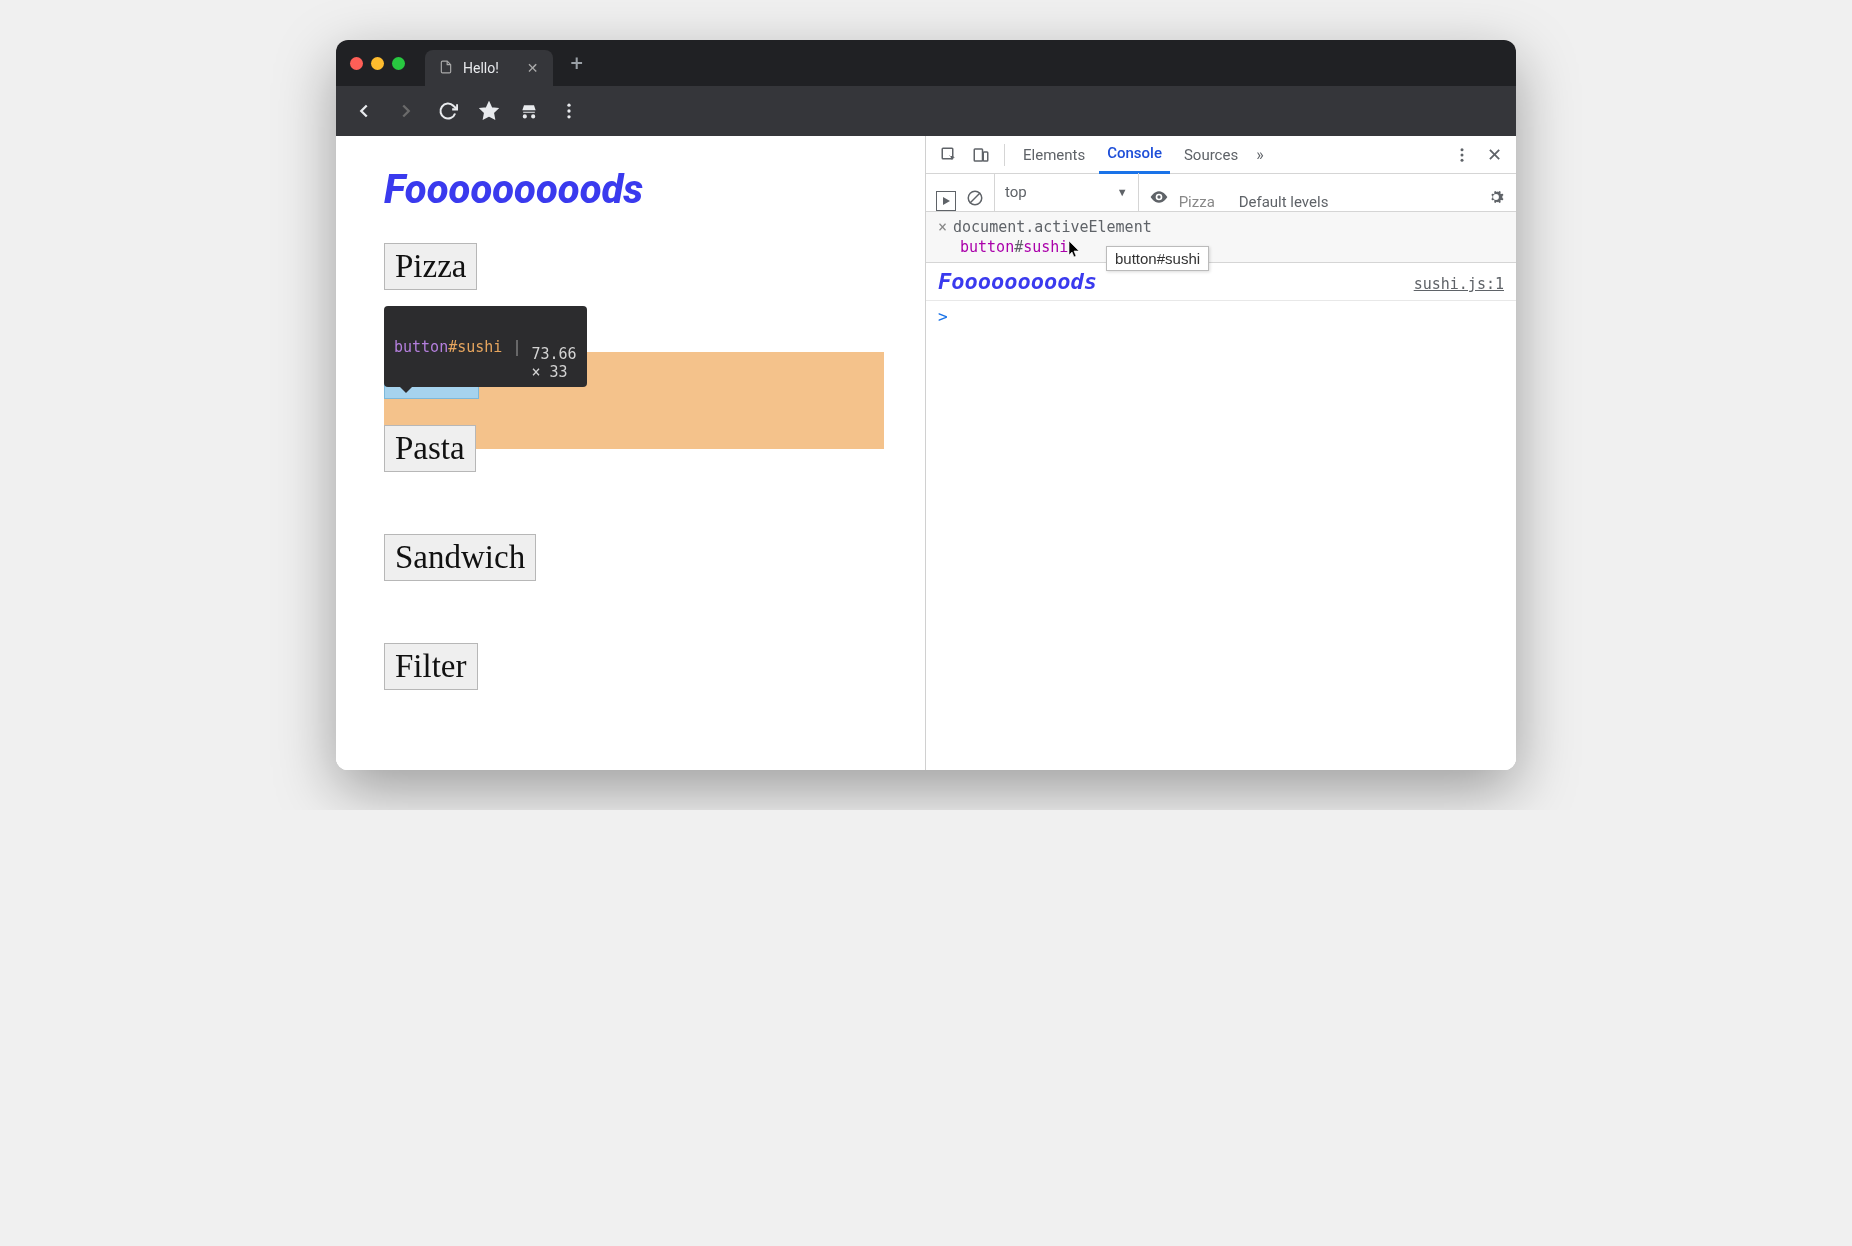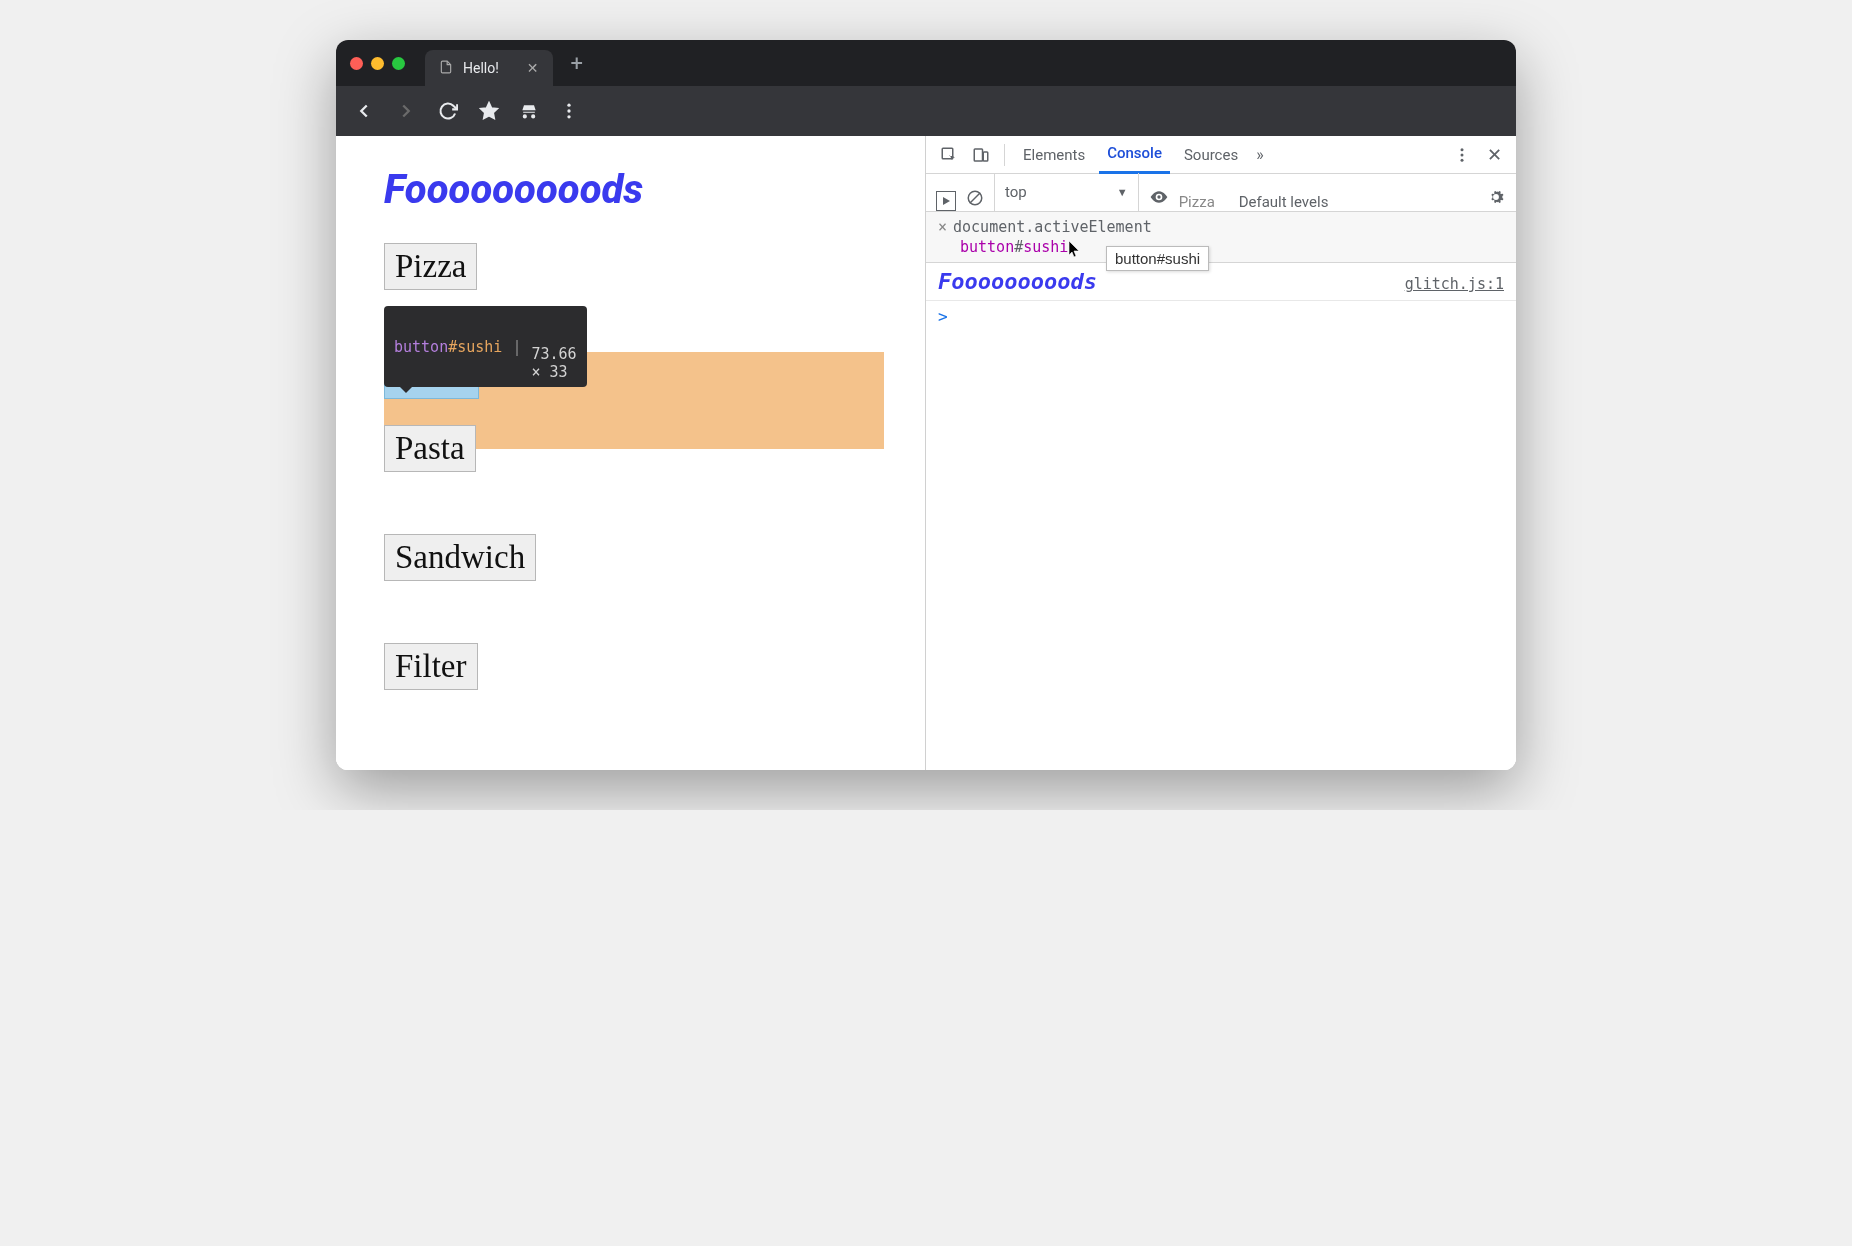--- a/index.html
+++ b/index.html
@@ -438,20 +438,20 @@
             <svg width="14" height="18" viewBox="0 0 14 18">
                 <path d="M1 1l0 14 3-3 2 5 2-1-2-5 5 0z" fill="#000" stroke="#fff" stroke-width="0.6"></path>
               </svg>
           </span>
           <span class="hover-tip">button#sushi</span>
         </div>
       </div>
 
       <div class="console-log-row">
         <span class="log-text">Fooooooooods</span>
-        <span class="log-src">glitch.js:1</span>
+        <span class="log-src">sushi.js:1</span>
       </div>
 
       <div class="prompt-row">&gt;</div>
     </div>
 
   </div>
 </div>
 
 </body></html>

